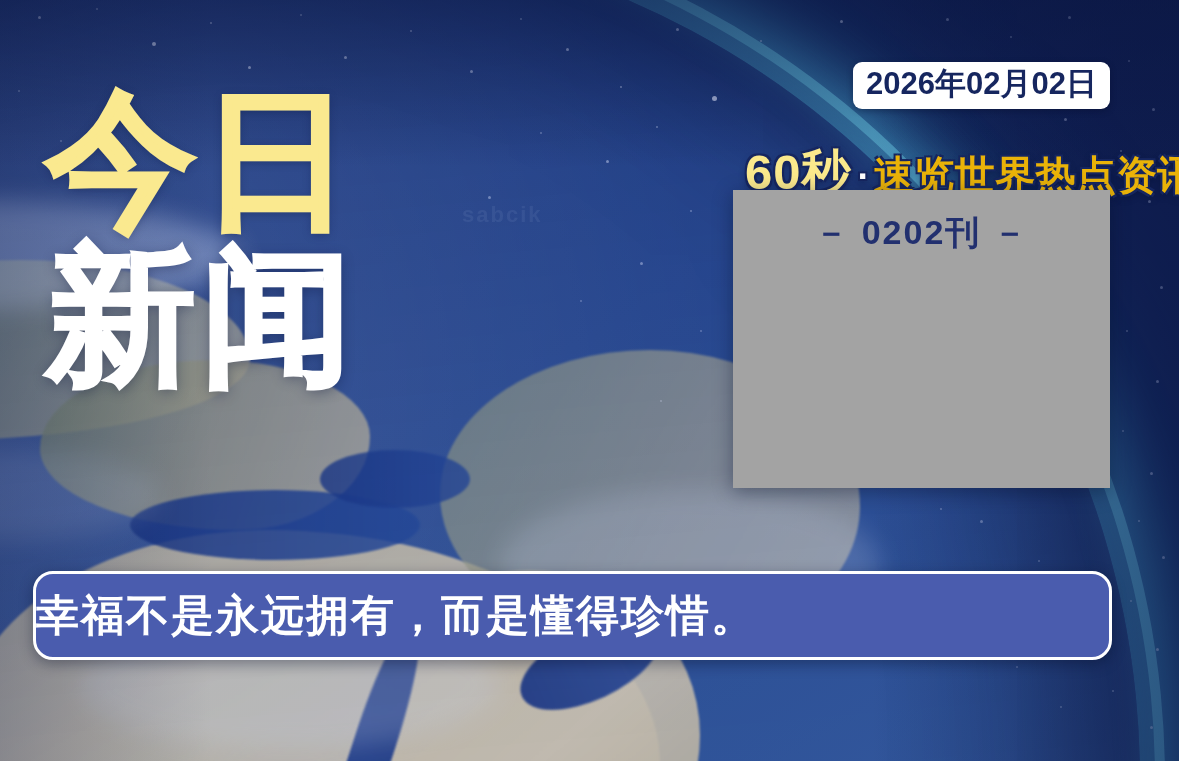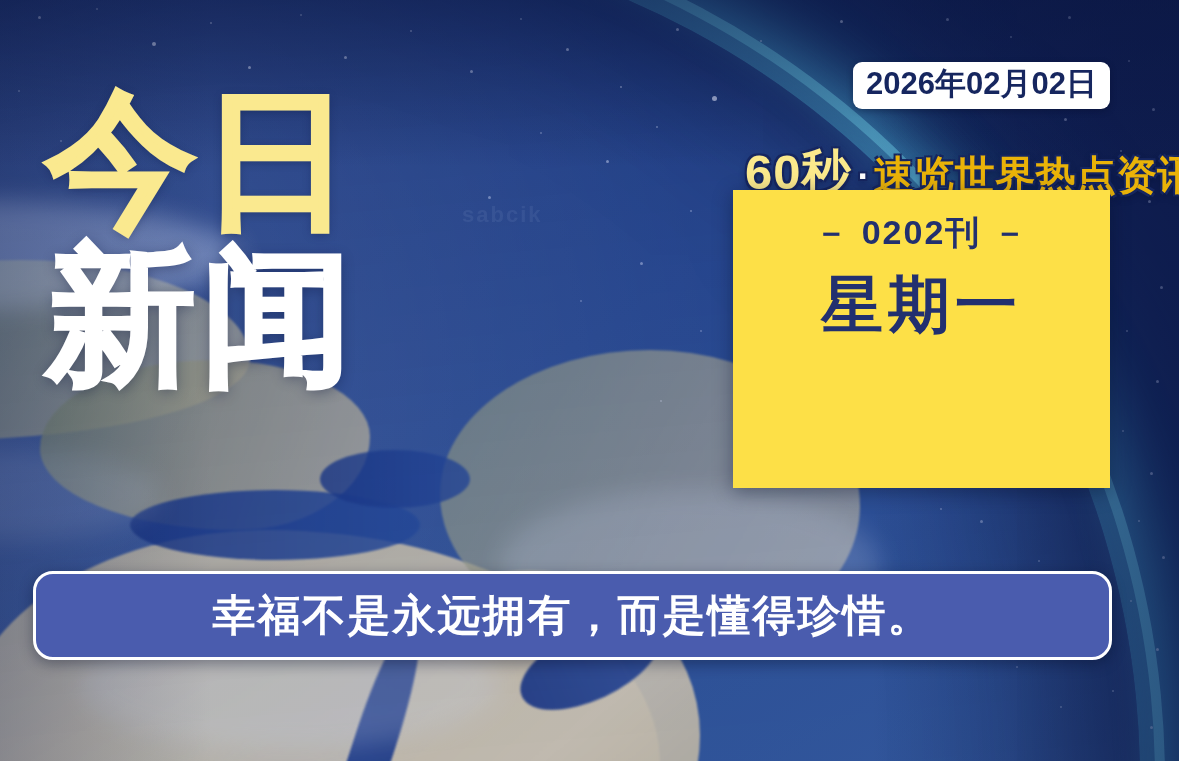--- a/index.html
+++ b/index.html
@@ -106,42 +106,42 @@
       0 3px 7px rgba(6,14,45,.55);
   }
   #tag-num { color:#fbe98c; font-size:49px; }
   #tag-dot { color:#ffffff; margin:0 3px 0 6px; }
   #tag-rest { color:#eab308; font-size:40px; letter-spacing:0.5px; }
 
   
   #info-card {
     position:absolute; left:733px; top:190px;
     width:377px; height:298px;
-    background:#fde047;
+    background:#a3a3a3;
     color:#22306f;
     display:flex; flex-direction:column;
     align-items:center; justify-content:flex-start;
     padding-top:16px;
     box-shadow:0 4px 18px rgba(5,12,40,.40);
   }
   #issue-line { font-size:34px; font-weight:700; letter-spacing:2px;
                 white-space:nowrap; margin-top:4px; }
   #weekday { font-size:62px; font-weight:700; letter-spacing:5px;
              margin-top:18px; line-height:1; white-space:nowrap; }
   #lunar  { font-size:66px; font-weight:700; letter-spacing:4px;
             margin-top:28px; line-height:1; white-space:nowrap; }
 
   
   #quote-banner {
     position:absolute; left:33px; top:571px;
     width:1079px; height:89px;
     background:#4a5cae;
     border:3px solid #ffffff;
     border-radius:20px;
-    display:flex; align-items:center; justify-content:center;
+    display:flex; align-items:center; justify-content:flex-start;
     box-shadow:0 4px 14px rgba(5,12,40,.38);
   }
   #quote-text {
     color:#ffffff; font-size:43px; font-weight:700; letter-spacing:2px;
     white-space:nowrap; line-height:1;
   }
 
   
   #watermark {
     position:absolute; left:462px; top:202px;
@@ -257,20 +257,19 @@
   </div>
 
   <div id="date-pill" class="cjk">2026年02月02日</div>
 
   <div id="tagline" class="cjk">
     <span id="tag-num">60秒</span><span id="tag-dot">·</span><span id="tag-rest">速览世界热点资讯</span>
   </div>
 
   <div id="info-card">
     <div id="issue-line" class="cjk">－ 0202刊 －</div>
-    <div id="weekday" class="cjk">星期一</div>
   </div>
 
   <div id="quote-banner">
     <div id="quote-text" class="cjk">幸福不是永远拥有，而是懂得珍惜。</div>
   </div>
 
 </div>
 
 </body></html>

